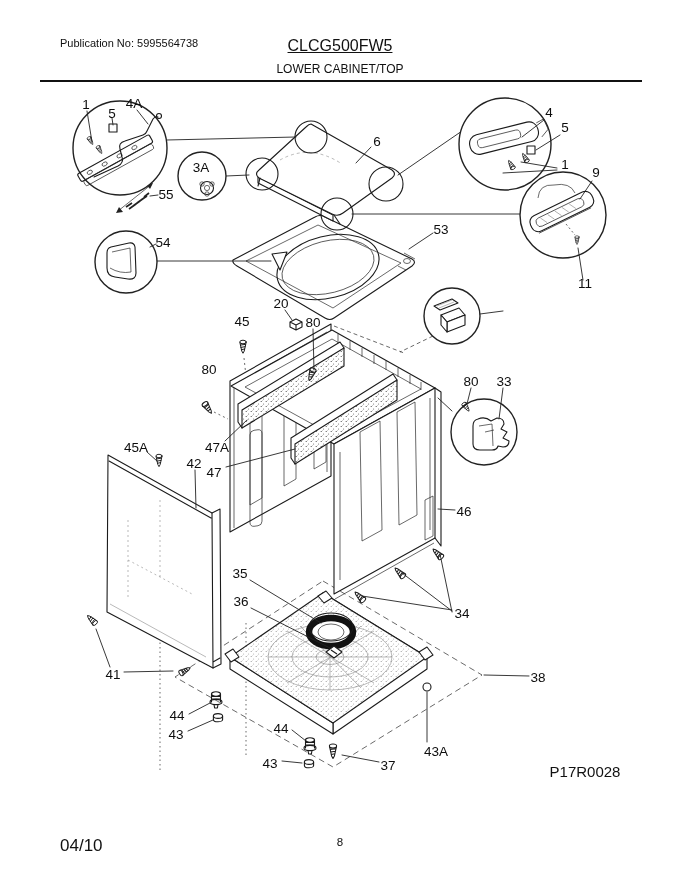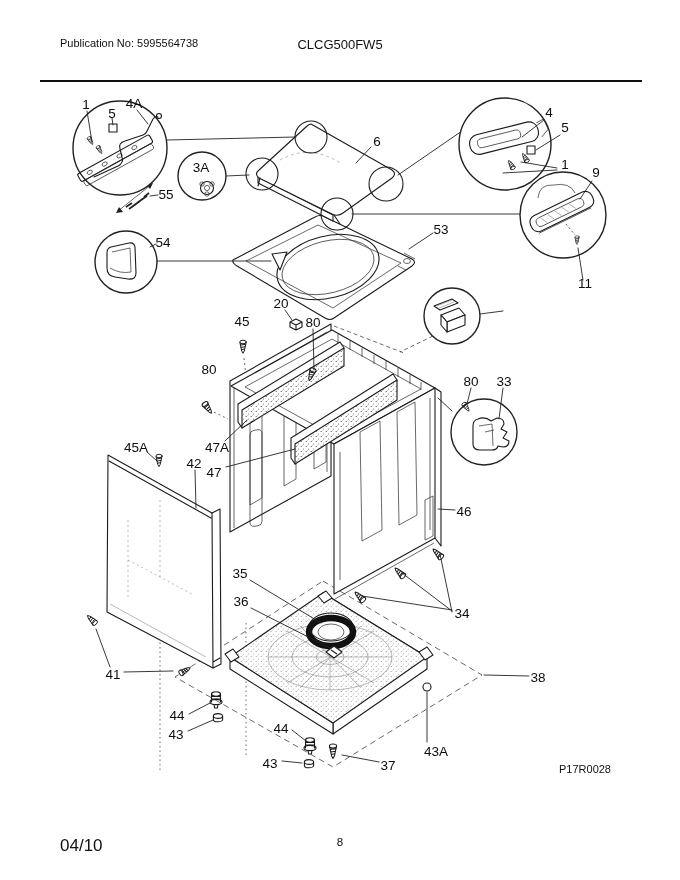--- a/index.html
+++ b/index.html
@@ -1,38 +1,39 @@
 <!DOCTYPE html>
 <html><head>
 <meta charset="utf-8">
 <style>
   html,body{margin:0;padding:0;background:#fff;}
   .page{position:relative;width:680px;height:880px;background:#fff;overflow:hidden;
         font-family:"Liberation Sans",sans-serif;color:#111;}
   .hdr-pub{position:absolute;left:60px;top:37px;font-size:11px;}
-  .hdr-model{position:absolute;left:0;top:37px;width:680px;text-align:center;font-size:13px;}
+  .hdr-model{position:absolute;left:0;top:37px;width:680px;text-align:center;font-size:16px;text-decoration:underline;}
   .hdr-title{position:absolute;left:0;top:62px;width:680px;text-align:center;font-size:12px;}
   .hdr-rule{position:absolute;left:40px;top:80px;width:602px;height:2px;background:#111;}
-  .dwg-code{position:absolute;left:540px;top:763px;width:90px;text-align:center;font-size:11px;}
+  .dwg-code{position:absolute;left:540px;top:763px;width:90px;text-align:center;font-size:15px;}
   .ftr-date{position:absolute;left:60px;top:836px;font-size:17px;}
   .ftr-page{position:absolute;left:0;top:836px;width:680px;text-align:center;font-size:11.5px;}
   svg{position:absolute;left:0;top:0;}
   .ln{fill:none;stroke:#1b1b1b;stroke-width:1.1;stroke-linejoin:round;stroke-linecap:round;}
   .lnf{fill:#fff;stroke:#1b1b1b;stroke-width:1.1;stroke-linejoin:round;}
   .thin{fill:none;stroke:#2a2a2a;stroke-width:.7;}
   .ldr{fill:none;stroke:#222;stroke-width:.9;stroke-linecap:round;}
   .lite{fill:none;stroke:#8a8a8a;stroke-width:.6;}
   .callout{font:13.5px "Liberation Sans",sans-serif;fill:#0d0d0d;text-anchor:middle;}
 </style>
 </head>
 <body>
 
 <div class="page">
   <div class="hdr-pub">Publication No: 5995564738</div>
   <div class="hdr-model">CLCG500FW5</div>
+  <div class="hdr-title">LOWER CABINET/TOP</div>
   <div class="hdr-rule"></div>
 
   <svg width="680" height="880" viewBox="0 0 680 880">
     <defs>
       <pattern id="dots" width="5" height="5" patternUnits="userSpaceOnUse">
         <circle cx="1.2" cy="1.5" r=".6" fill="#3a3a3a"></circle>
         <circle cx="3.6" cy="3.9" r=".5" fill="#555"></circle>
         <circle cx="2.5" cy="0.4" r=".35" fill="#777"></circle>
       </pattern>
       <g id="sc" class="ln">

